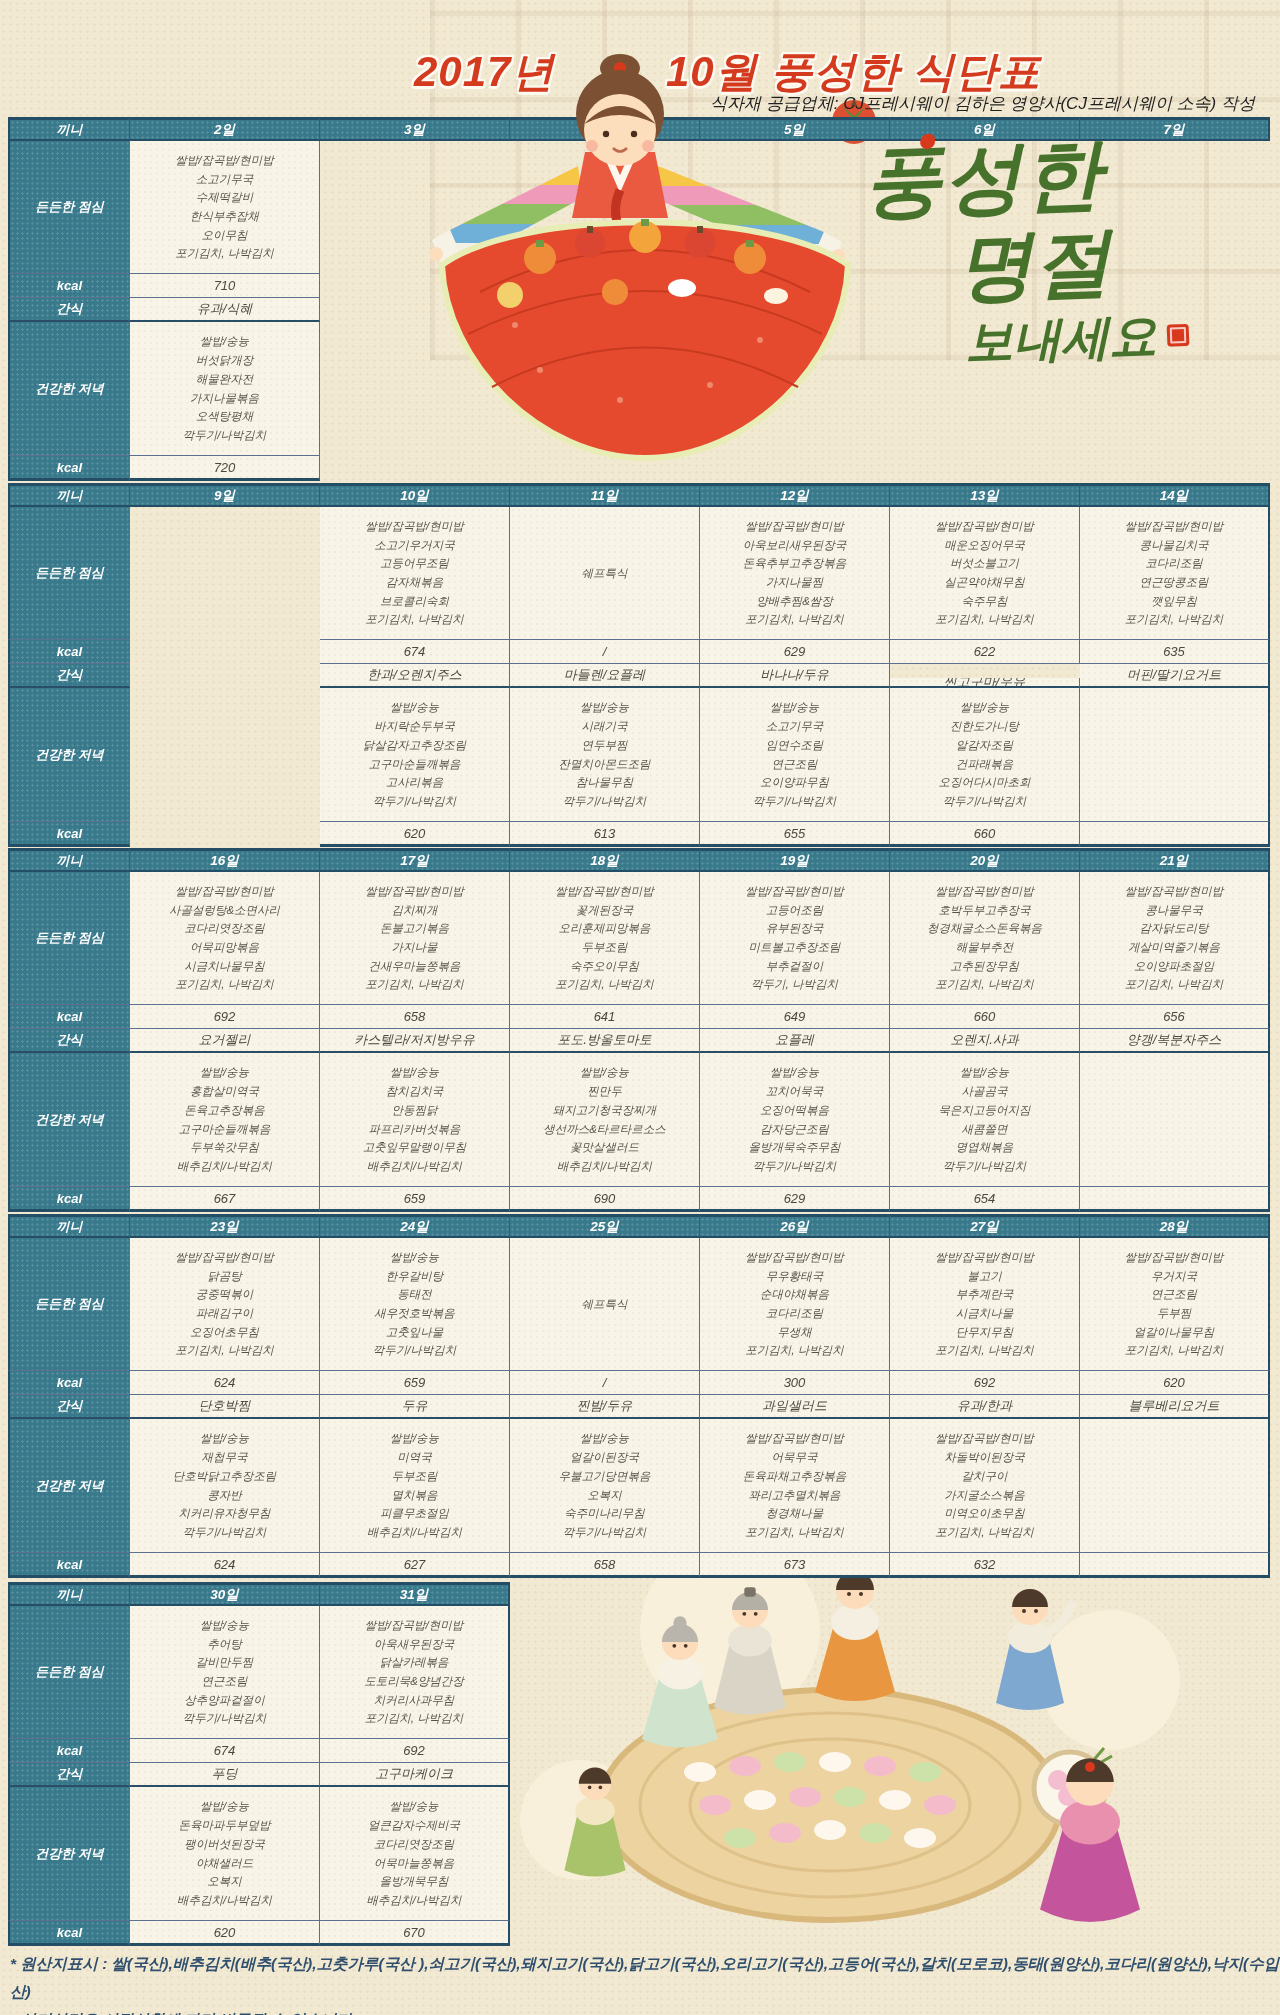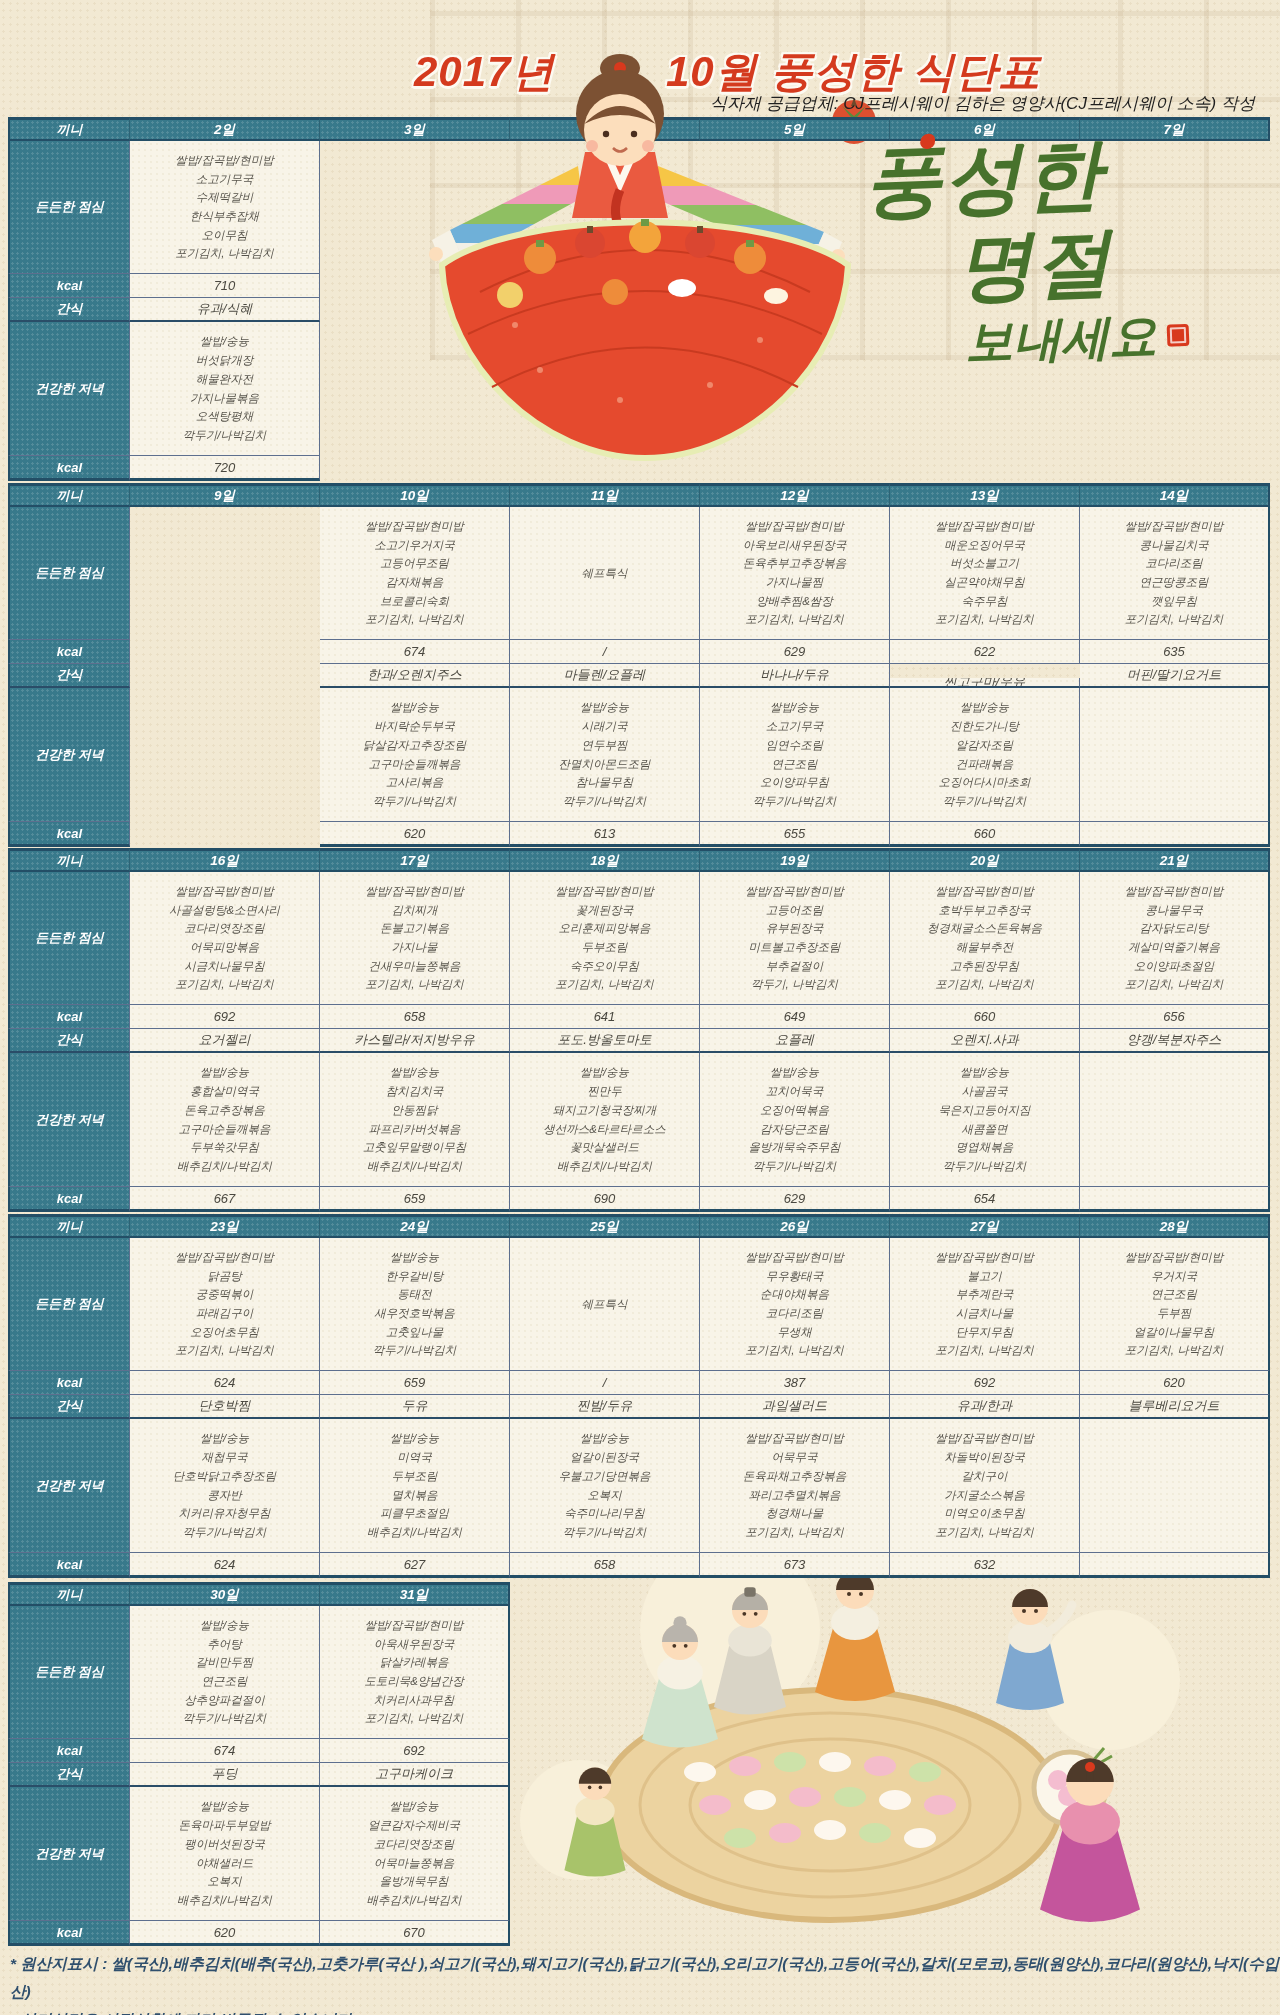--- a/index.html
+++ b/index.html
@@ -506,21 +506,21 @@
 숙주미나리무침
 깍두기/나박김치</div>
         <div class="cl kc b3" style="grid-area: 6 / 4;">658</div>
         <div class="cl hd" style="grid-area: 1 / 5;">26일</div>
         <div class="cl menu" style="grid-area: 2 / 5;">쌀밥/잡곡밥/현미밥
 무우황태국
 순대야채볶음
 코다리조림
 무생채
 포기김치, 나박김치</div>
-        <div class="cl kc" style="grid-area: 3 / 5;">387</div>
+        <div class="cl kc" style="grid-area: 3 / 5;">300</div>
         <div class="cl kc b2" style="grid-area: 4 / 5;">과일샐러드</div>
         <div class="cl menu" style="grid-area: 5 / 5;">쌀밥/잡곡밥/현미밥
 어묵무국
 돈육파채고추장볶음
 꽈리고추멸치볶음
 청경채나물
 포기김치, 나박김치</div>
         <div class="cl kc b3" style="grid-area: 6 / 5;">673</div>
         <div class="cl hd" style="grid-area: 1 / 6;">27일</div>
         <div class="cl menu" style="grid-area: 2 / 6;">쌀밥/잡곡밥/현미밥

